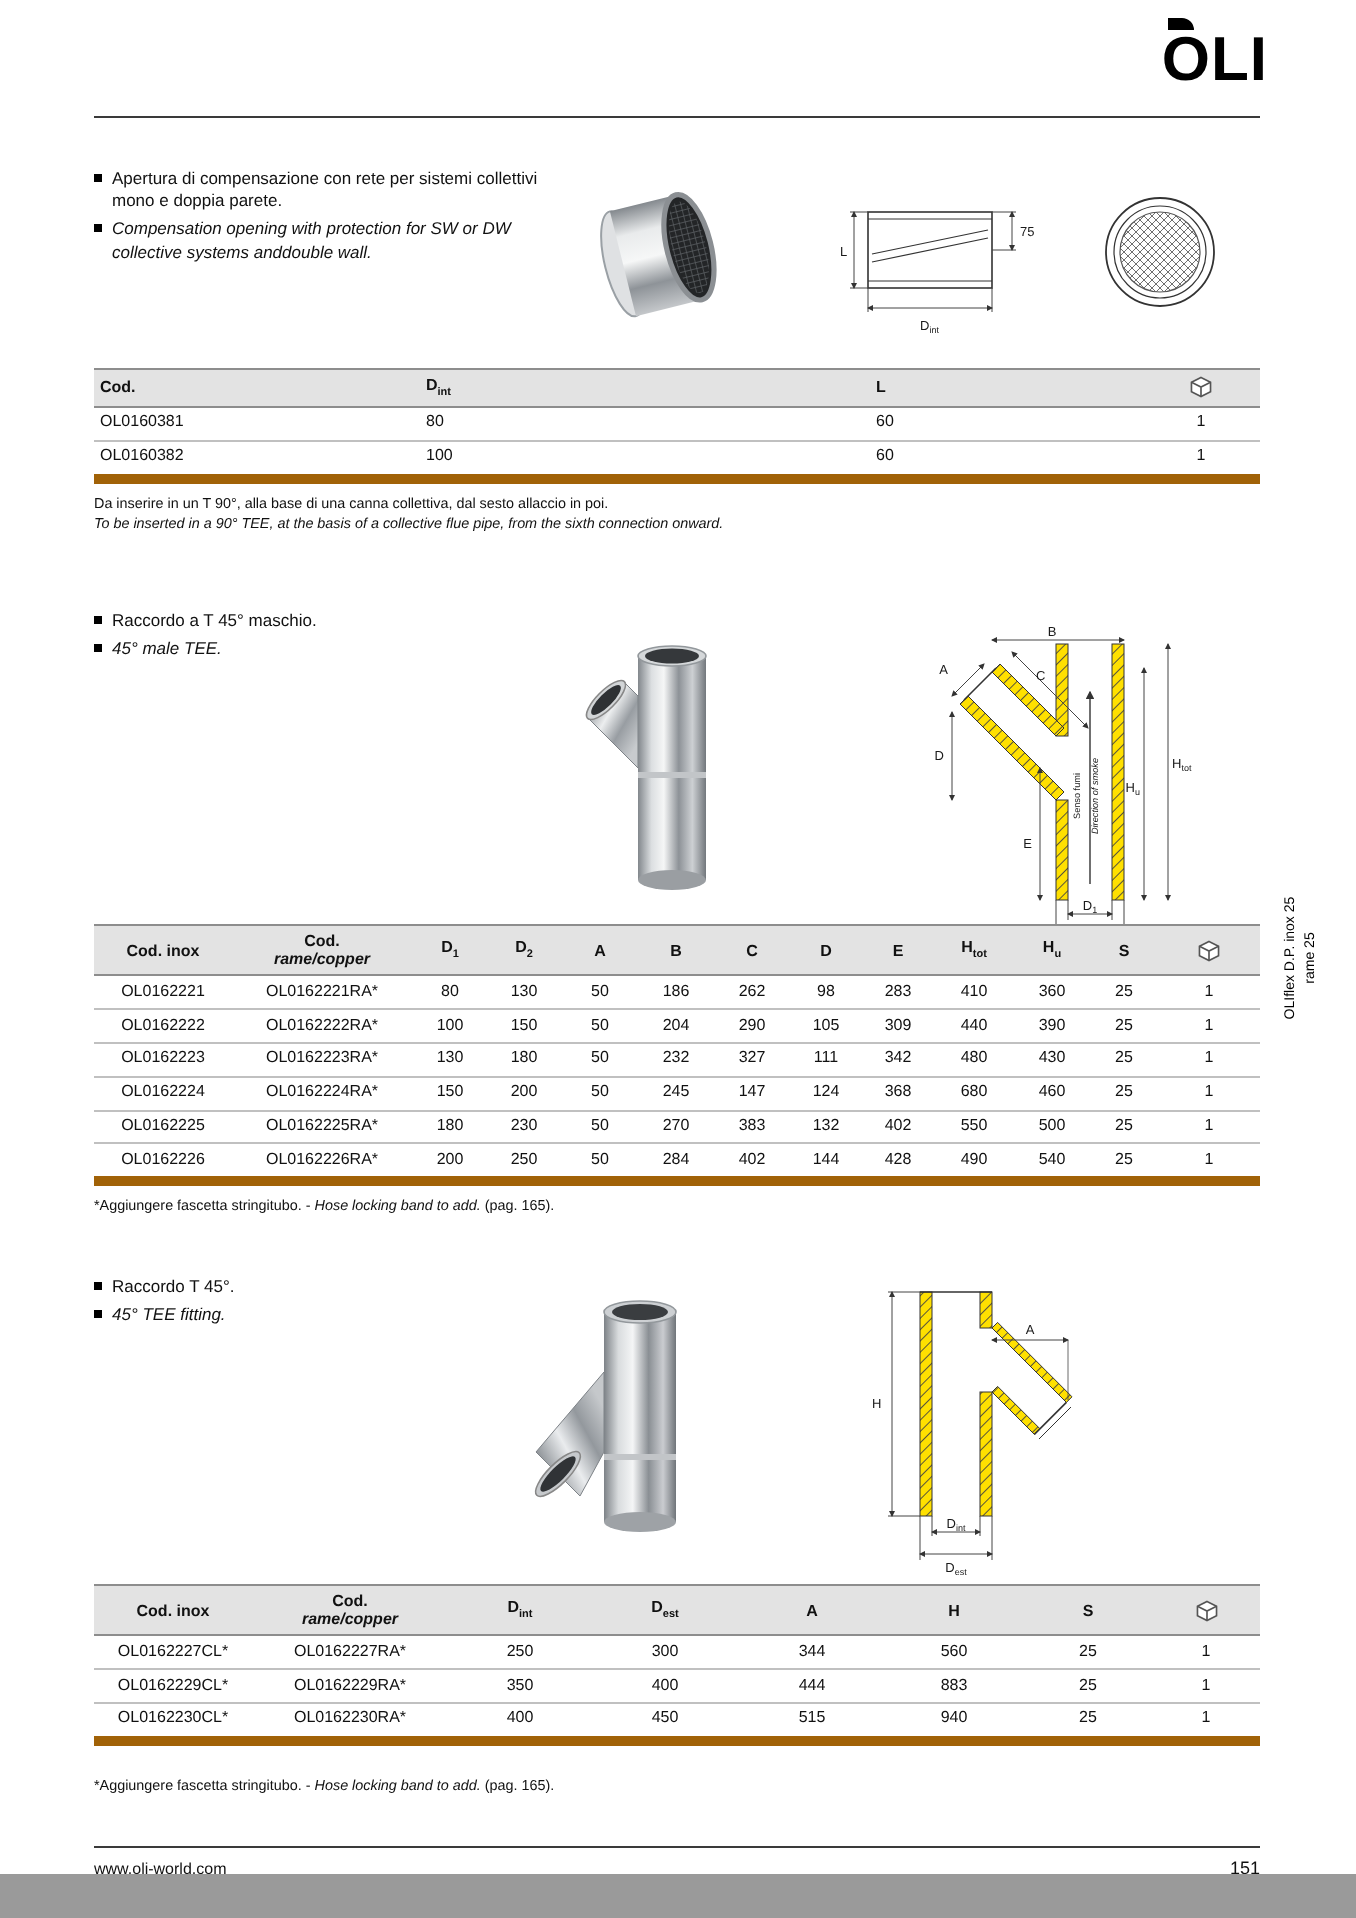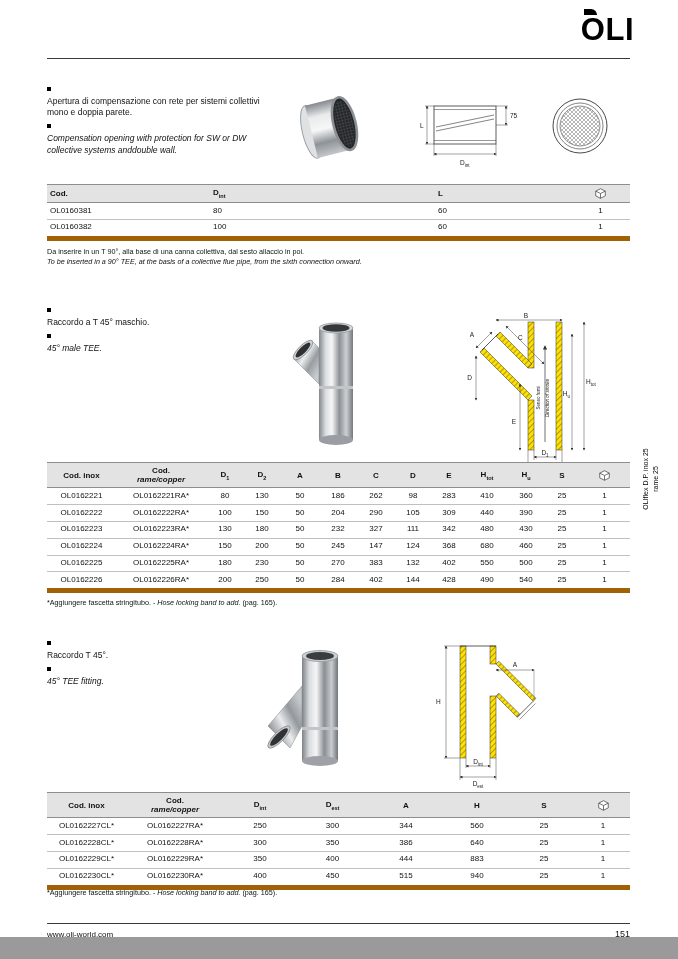--- a/index.html
+++ b/index.html
@@ -9,21 +9,21 @@
   .abs { position:absolute; }
   .hline { position:absolute; height:1px; background:#3a3a3a; }
 
   
   .logo { position:absolute; top:12px; right:44px; }
   .logo-text { font-size:31px; font-weight:bold; letter-spacing:0.5px; color:#000; }
   .logo-mark { position:absolute; left:3px; top:-3px; width:13px; height:6px; background:#000; border-radius:0 8px 0 0; }
 
   
   .bullets { position:absolute; width:228px; }
-  .bullet { display:flex; gap:5px; font-size:8.5px; line-height:1.32; margin-bottom:3px;flex-direction:column; }
+  .bullet { display:flex; gap:5px; font-size:8.5px; line-height:1.32; margin-bottom:3px; }
   .bullet .sq { flex:0 0 auto; width:4px; height:4px; background:#000; margin-top:3px; }
   .italic { font-style:italic; }
 
   
   .note { position:absolute; font-size:7.2px; line-height:1.4; color:#111; }
   .footnote { position:absolute; font-size:7.2px; color:#111; }
 
   
   .tbl-wrap { position:absolute; left:47px; width:583px; }
   table { border-collapse:collapse; width:583px; table-layout:fixed; font-size:8px; color:#111; }
@@ -537,30 +537,20 @@
             <td>OL0162227CL*</td>
             <td>OL0162227RA*</td>
             <td>250</td>
             <td>300</td>
             <td>344</td>
             <td>560</td>
             <td>25</td>
             <td>1</td>
           </tr>
           <tr>
-            <td>OL0162228CL*</td>
-            <td>OL0162228RA*</td>
-            <td>300</td>
-            <td>350</td>
-            <td>386</td>
-            <td>640</td>
-            <td>25</td>
-            <td>1</td>
-          </tr>
-          <tr>
             <td>OL0162229CL*</td>
             <td>OL0162229RA*</td>
             <td>350</td>
             <td>400</td>
             <td>444</td>
             <td>883</td>
             <td>25</td>
             <td>1</td>
           </tr>
           <tr>

